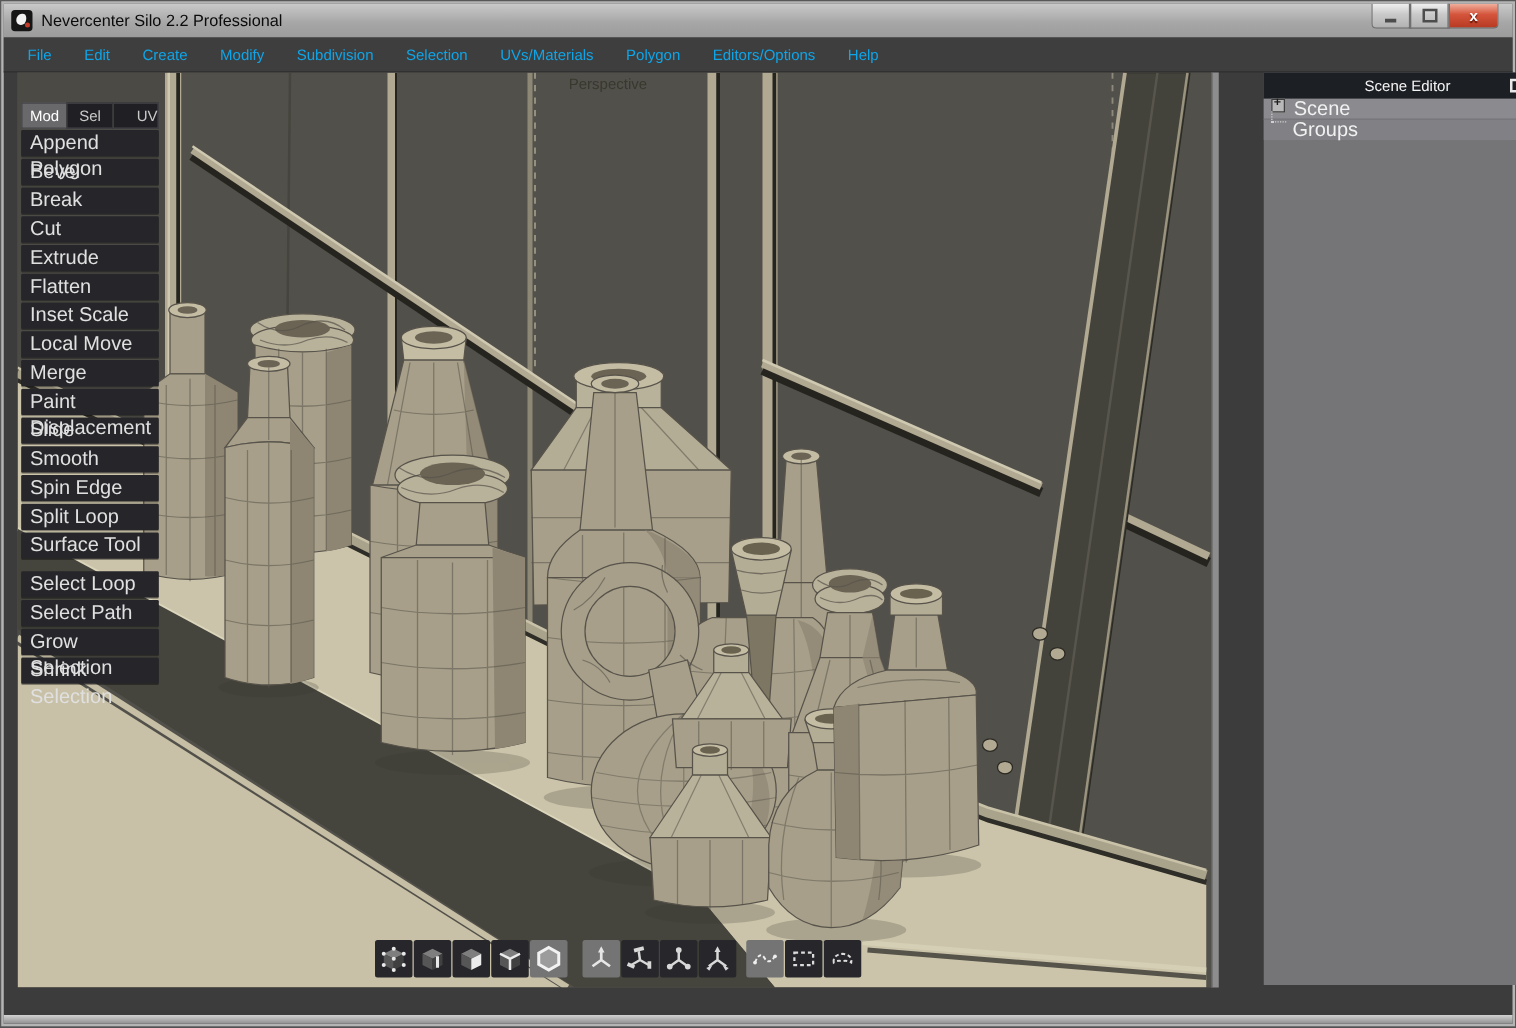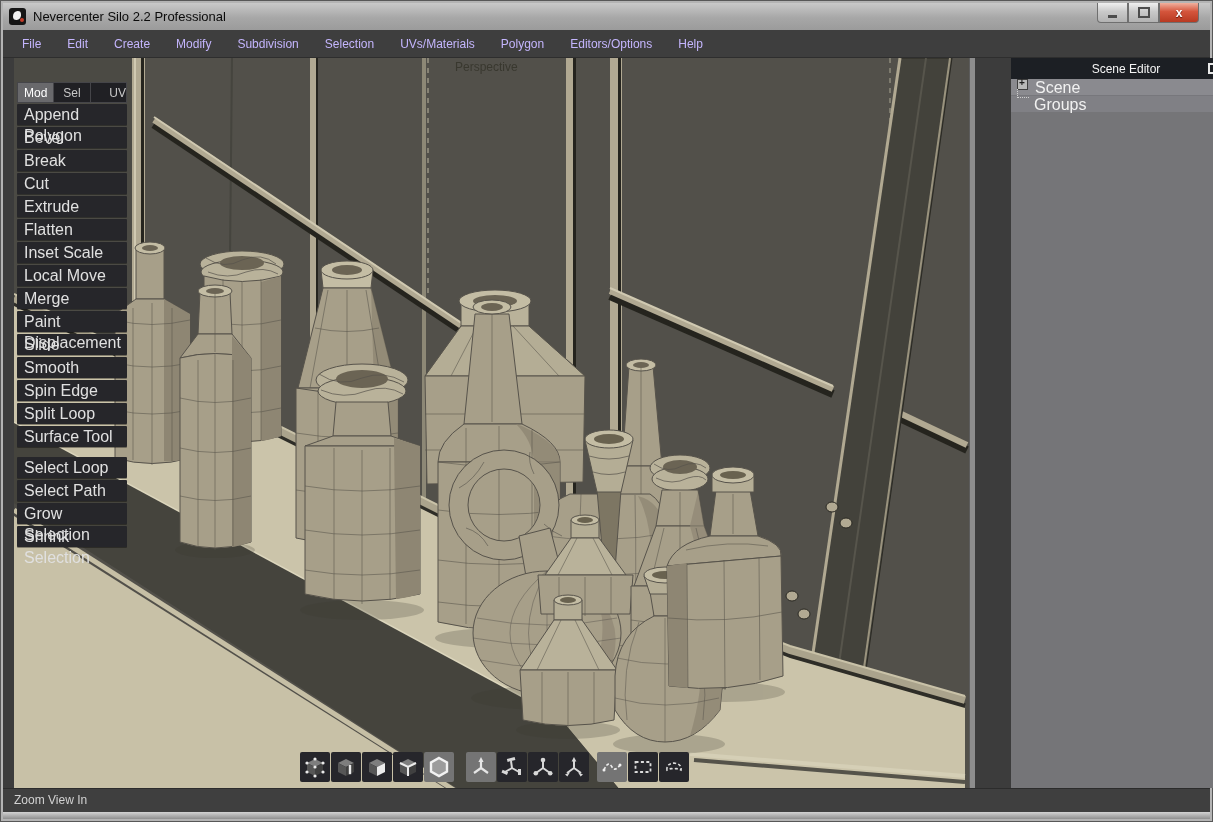--- a/index.html
+++ b/index.html
@@ -18,21 +18,21 @@
     background:linear-gradient(#efefef,#c9c9c9 45%,#b2b2b2);color:#333;font-size:10px;}
   .win-btn.min{border-radius:0 0 0 4px;}
   .win-btn.max{margin-left:0;}
   .win-btn .sq{width:8px;height:7px;border:2px solid #4c4c4c;}
   .win-btn .dash{width:9px;height:3px;background:#4c4c4c;margin-top:7px;}
   .win-btn.close{width:38px;border-radius:0 0 4px 0;background:linear-gradient(#f0b09e,#d4553c 45%,#b83a22);color:#fff;
     font-weight:bold;font-size:12px;text-shadow:0 1px 1px #5e1408;}
   
   .menubar{position:absolute;left:3px;top:30px;width:1207px;height:28px;background:#3e3e3e;
     border-bottom:1px solid #2e2e2e;display:flex;align-items:center;padding-left:6px;box-sizing:border-box;}
-  .menu-item{color:#c4b5fd;font-size:12px;padding:0 13px;line-height:28px;}
+  .menu-item{color:#0ea5e9;font-size:12px;padding:0 13px;line-height:28px;}
   
   .viewport{position:absolute;left:14px;top:58px;width:955px;height:732px;background:#52504a;overflow:hidden;}
   .divider{position:absolute;left:969px;top:58px;width:5px;height:732px;background:#8d8d8d;border-left:1px solid #5c5c5c;}
   .scene-panel{position:absolute;left:974px;top:58px;width:230px;height:730px;background:#757578;margin-left:37px;}
   .sp-title{height:21px;background:#1c1f24;display:flex;align-items:center;color:#f4f4f4;font-size:12px;position:relative;}
   .sp-title-text{flex:1;text-align:center;}
   .sp-icons{position:absolute;right:5px;top:0;height:21px;display:flex;align-items:center;gap:7px;color:#e8e8e8;font-size:11px;}
   .sp-restore{width:8px;height:7px;border:2px solid #e8e8e8;}
   .tree-row{height:16px;display:flex;align-items:flex-start;font-size:16px;color:#f1f1f1;position:relative;}
   .tree-row.scene{background:#8a8a8f;}
@@ -473,17 +473,14 @@
     <div class="tree-row scene">
       <div class="expander"></div>
       <span>Scene</span>
     </div>
     <div class="tree-row groups">
       <div class="elbow"></div>
       <span>Groups</span>
     </div>
   </div>
 
-  <div class="statusbar">
-    <span>Zoom View In</span>
-  </div>
   <div class="border-bottom"></div>
 </div>
 
 </body></html>

